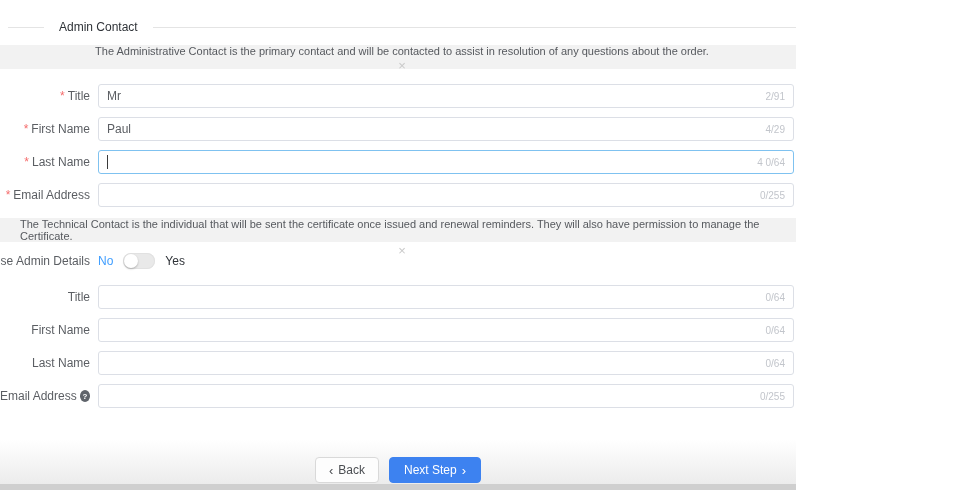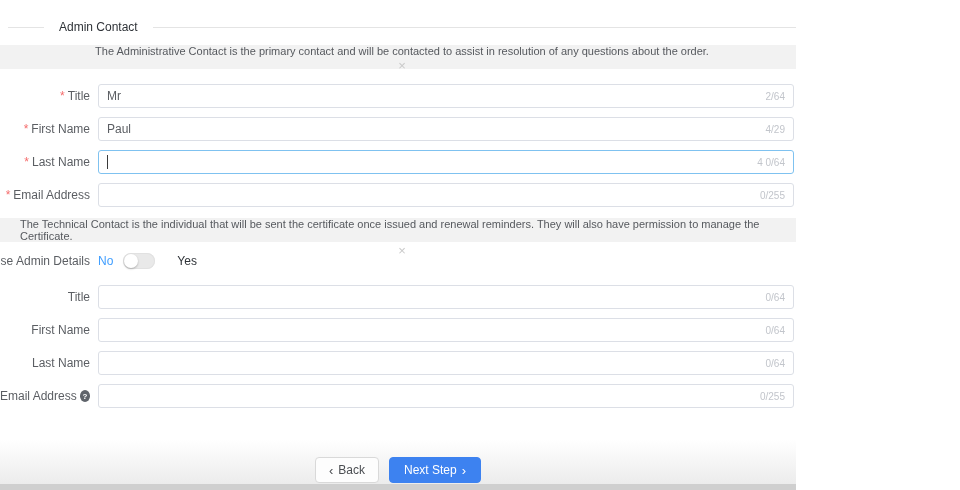--- a/index.html
+++ b/index.html
@@ -46,21 +46,21 @@
                color: #fff; font-size: 8px; font-weight: bold;
                display: inline-flex; align-items: center; justify-content: center; cursor: pointer; }
 
   
   .toggle-row { display: flex; align-items: center; height: 18px; margin-top: 10px; }
   .tg-no { color: #409eff; font-size: 12px; }
   .switch { width: 32px; height: 16px; border-radius: 8px; background: #e9e9e9;
             box-shadow: inset 0 0 0 1px #e1e1e1; position: relative; margin: 0 10px; cursor: pointer; }
   .knob { position: absolute; left: 1px; top: 1px; width: 14px; height: 14px;
           border-radius: 50%; background: #fff; box-shadow: 0 1px 2px rgba(0,0,0,.25); }
-  .tg-yes { color: #2f3338; font-size: 12px; margin-left: 12px; }
+  .tg-yes { color: #2f3338; font-size: 12px; }
 
   
   .footer { position: absolute; left: 0; right: 0; bottom: 0; height: 50px; padding-top: 10px;
             background: linear-gradient(to bottom, #ffffff, #e9e9e9);
             display: flex; align-items: center; justify-content: center; gap: 10px; }
   .strip { position: absolute; left: 0; right: 0; bottom: 0; height: 6px; background: #cfcfcf; }
   .btn { height: 26px; border-radius: 4px; font-size: 12px; font-family: inherit;
          display: inline-flex; align-items: center; gap: 5px; cursor: pointer; }
   .btn.back { background: #fdfdfd; border: 1px solid #d9d9d9; color: #4b4e52; padding: 0 13px; }
   .btn.next { background: #3d82f0; border: 1px solid #3d82f0; color: #fff; padding: 0 14px; text-align: right; }
@@ -84,21 +84,21 @@
 
   <div class="form">
 
     <div class="form-row">
       <label class="flabel">
         <span class="req">*</span>
         <span>Title</span>
       </label>
       <div class="input-box">
         <input value="Mr" style="">
-        <span class="counter">2/64</span>
+        <span class="counter">2/91</span>
       </div>
     </div>
 
     <div class="form-row">
       <label class="flabel">
         <span class="req">*</span>
         <span>First Name</span>
       </label>
       <div class="input-box">
         <input value="Paul" style="">

